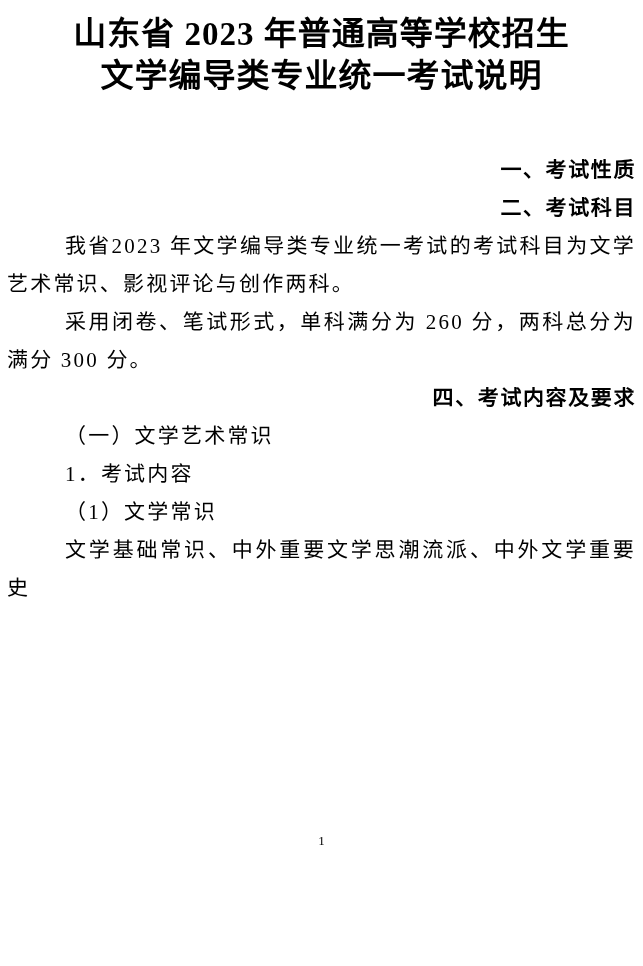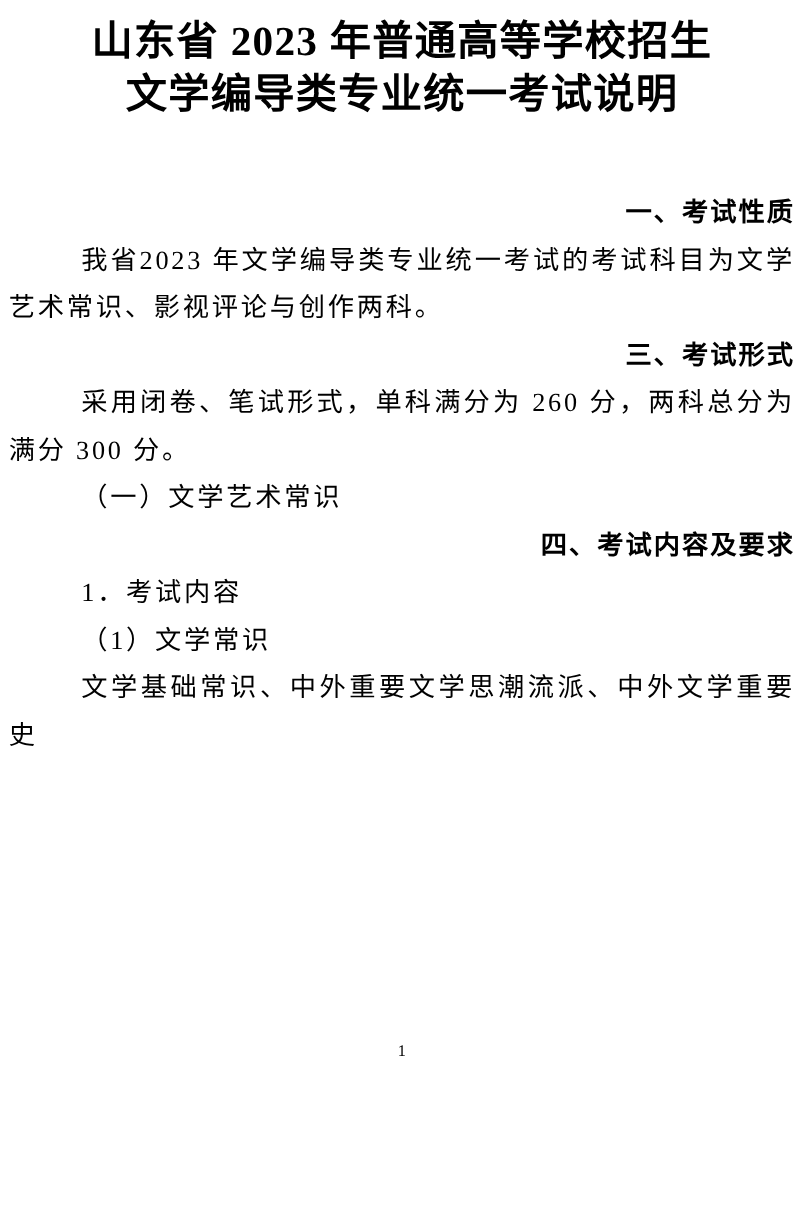--- a/index.html
+++ b/index.html
@@ -61,25 +61,25 @@
 
 <div class="page">
 
   <h1 class="doc-title">
     <span class="title-line">山东省 2023 年普通高等学校招生</span>
     <span class="title-line">文学编导类专业统一考试说明</span>
   </h1>
 
   <div class="content">
     <p class="block heading">一、考试性质</p>
+    <p class="block heading">二、考试科目</p>
     <p class="block paragraph">我省2023 年文学编导类专业统一考试的考试科目为文学艺术常识、影视评论与创作两科。</p>
-    <p class="block heading">三、考试形式</p>
     <p class="block paragraph">采用闭卷、笔试形式，单科满分为 260 分，两科总分为满分 300 分。</p>
+    <p class="block heading">四、考试内容及要求</p>
     <p class="block subheading">（一）文学艺术常识</p>
-    <p class="block heading">四、考试内容及要求</p>
     <p class="block subheading">1．考试内容</p>
     <p class="block subheading">（1）文学常识</p>
     <p class="block paragraph">文学基础常识、中外重要文学思潮流派、中外文学重要史</p>
   </div>
 
   <div class="page-number">1</div>
 
 </div>
 
 </body></html>

